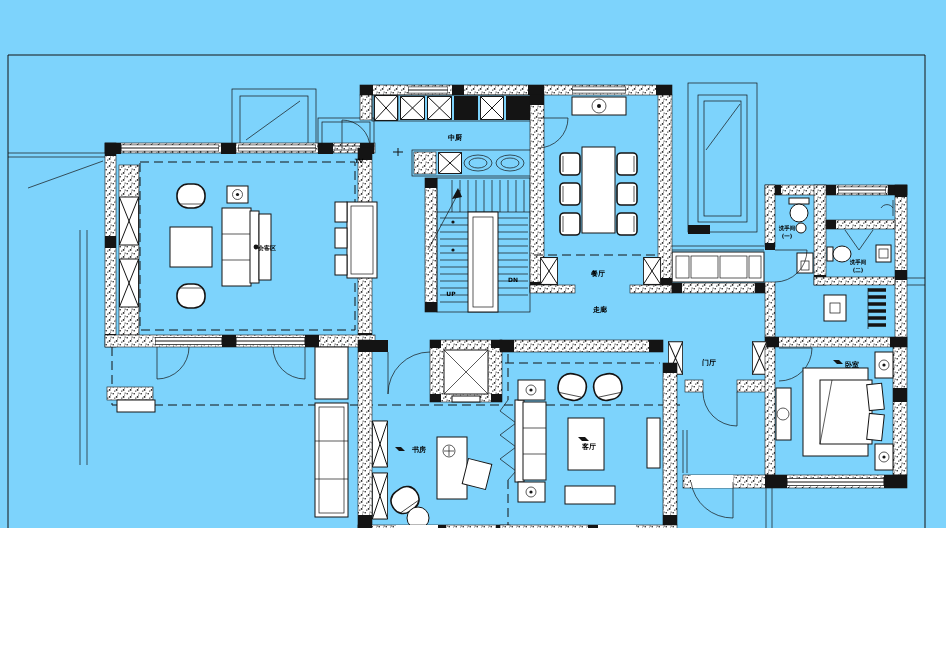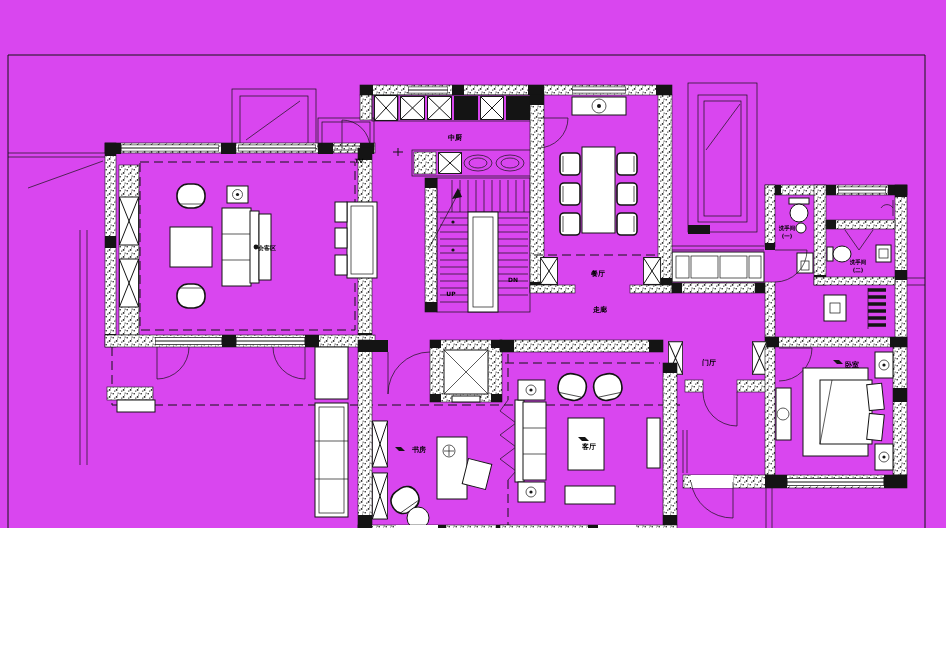--- a/index.html
+++ b/index.html
@@ -1,16 +1,16 @@
 <!DOCTYPE html>
 <html><head>
 <meta charset="utf-8">
 <style>
   html,body{margin:0;padding:0;background:#fff;}
-  .sheet{position:relative;width:946px;height:528px;background:#d946ef;overflow:hidden;}
+  .sheet{position:relative;width:946px;height:528px;background:#7dd3fc;overflow:hidden;}
   svg{position:absolute;left:0;top:0;}
   .wall{fill:url(#st);stroke:#141414;stroke-width:.6;}
   .pier{fill:#141414;stroke:none;}
   .ln{stroke:#141414;stroke-width:1;fill:none;}
   .thin{stroke:#141414;stroke-width:.7;fill:none;}
   .dash{stroke:#141414;stroke-width:1;fill:none;stroke-dasharray:9 5;}
   .fu{fill:#fff;stroke:#141414;stroke-width:1;}
   .fu2{fill:#fff;stroke:#141414;stroke-width:1.6;}
   .lbl{font:bold 7px "DejaVu Sans",sans-serif;fill:#000;text-anchor:middle;}
   .lbs{font:bold 5.5px "DejaVu Sans",sans-serif;fill:#000;text-anchor:middle;}

